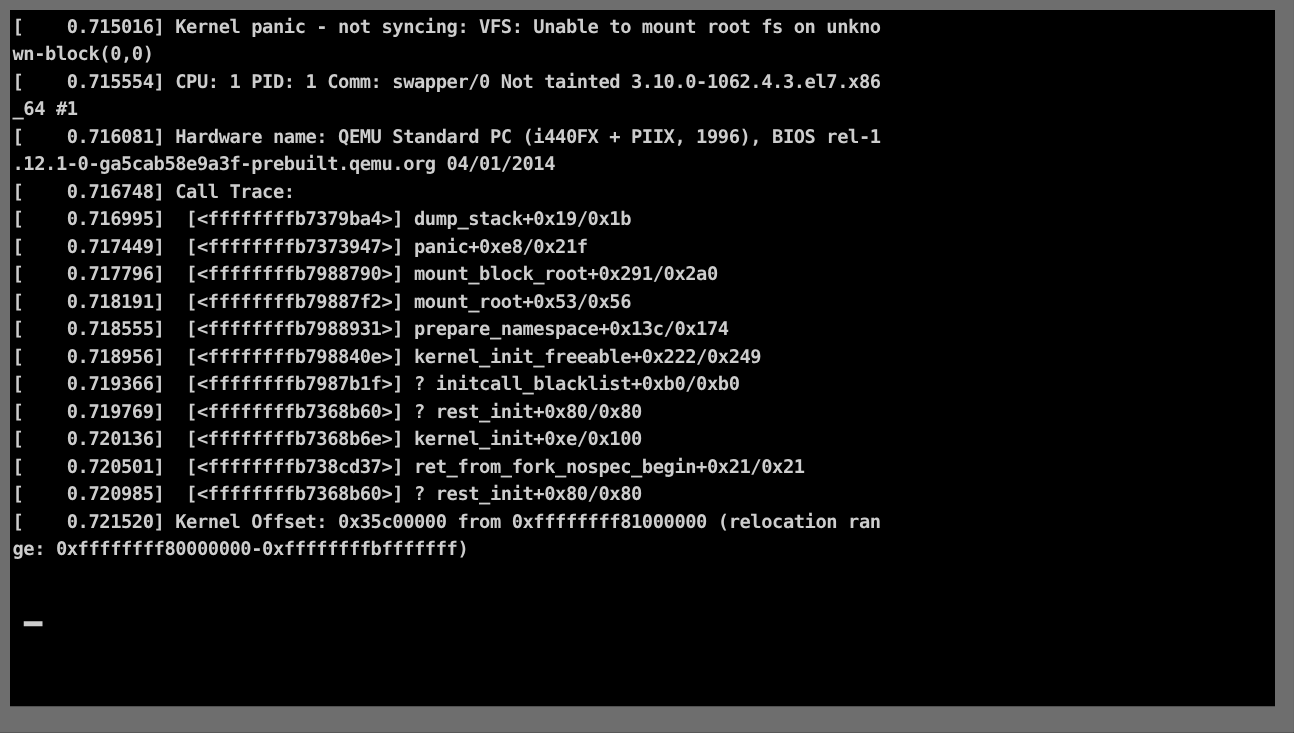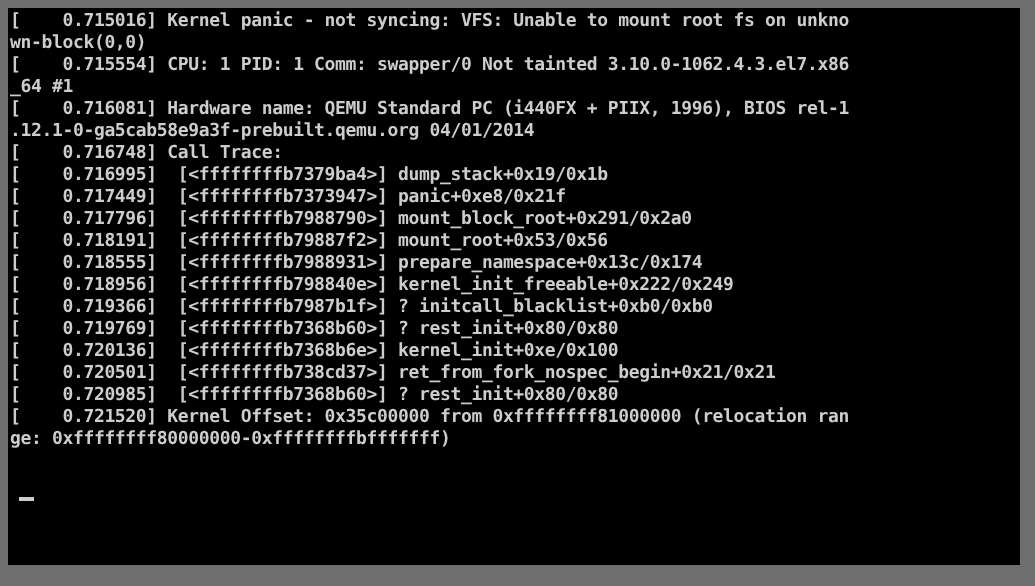--- a/index.html
+++ b/index.html
@@ -26,21 +26,21 @@
   }
   #console-text {
     position: absolute;
     left: 2px;
     top: 2px;
     margin: 0;
     padding: 0;
     white-space: pre;
     color: #cdcdcd;
     font-family: "DejaVu Sans Mono", "Liberation Mono", monospace;
-    font-size: 18px;
+    font-size: 15px;
     font-weight: bold;
     line-height: 22px;
     letter-spacing: -0.35px;
     text-rendering: geometricPrecision;
   }
   #cursor {
     position: absolute;
     left: 11px;
     top: 489px;
     width: 15px;

